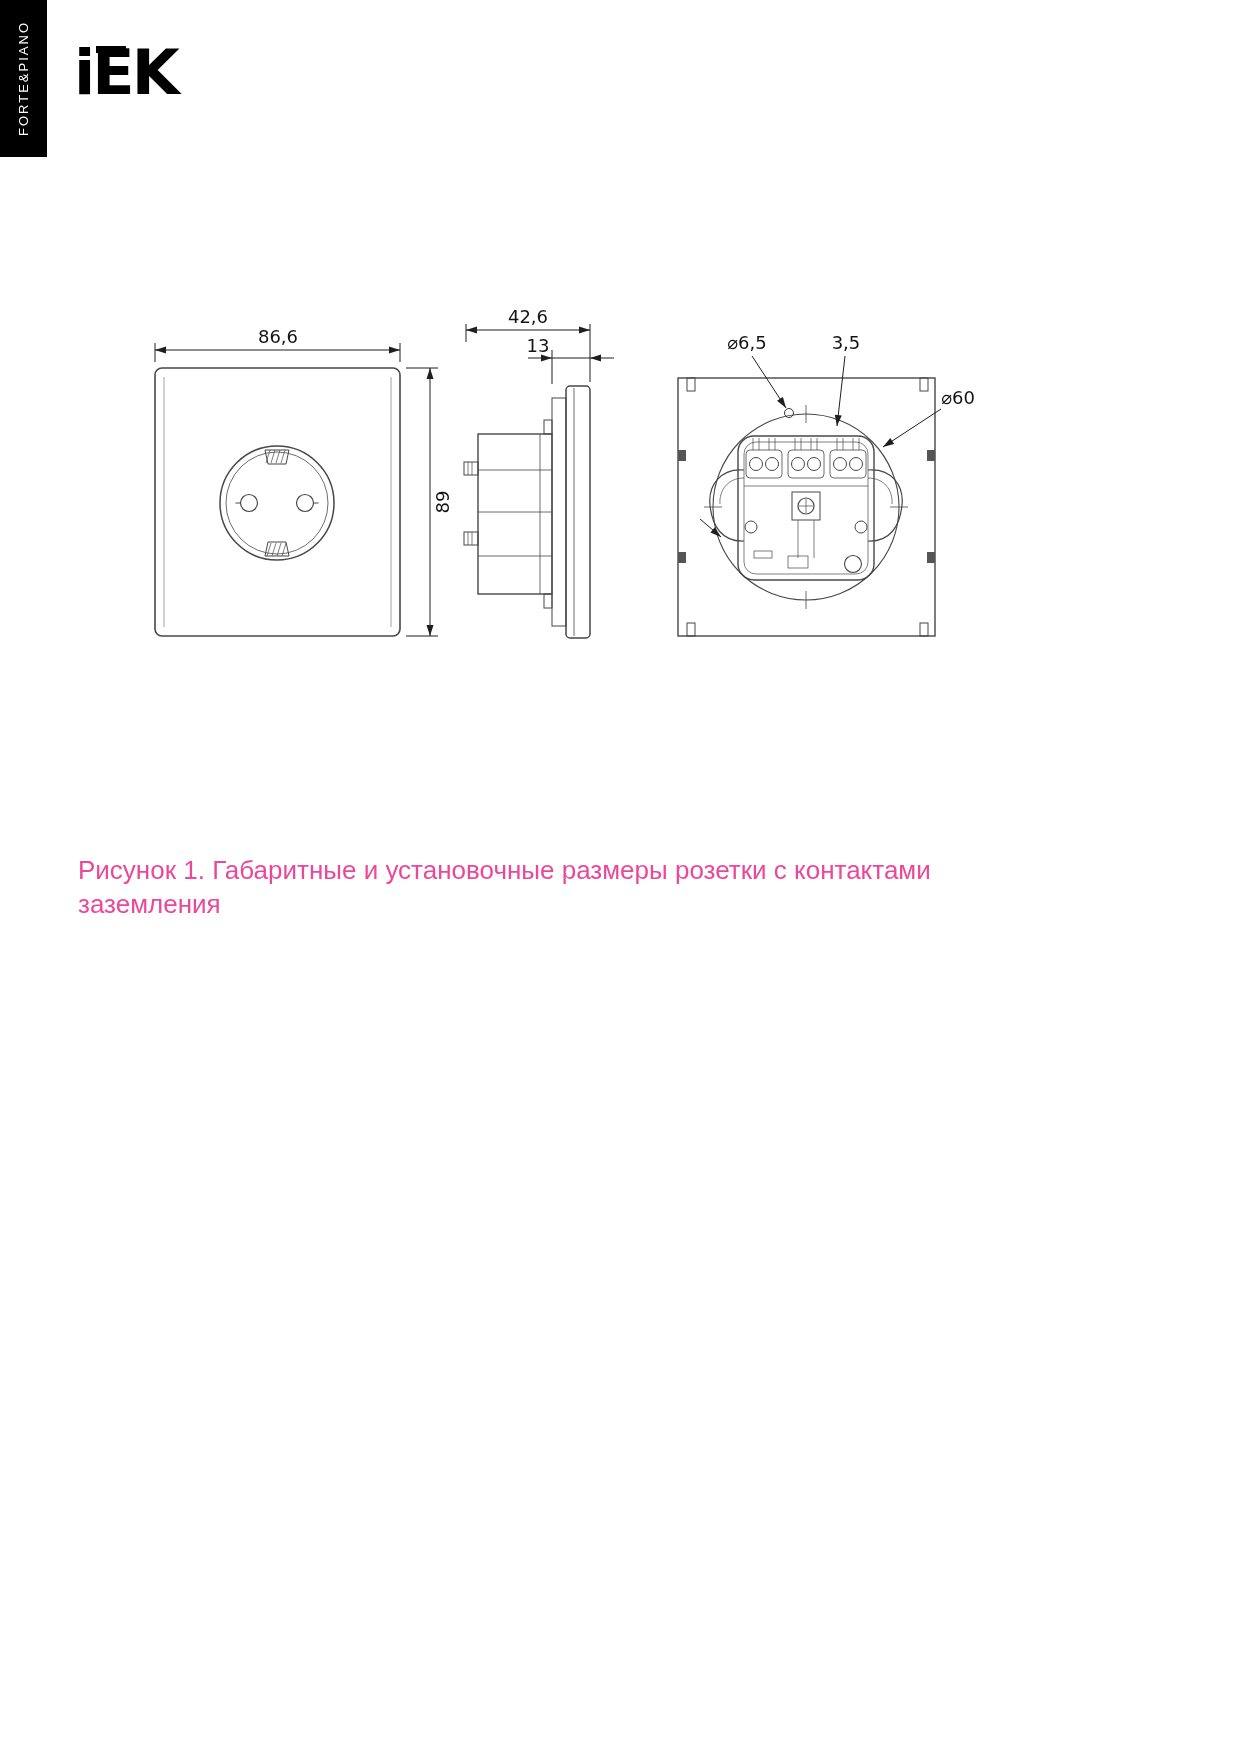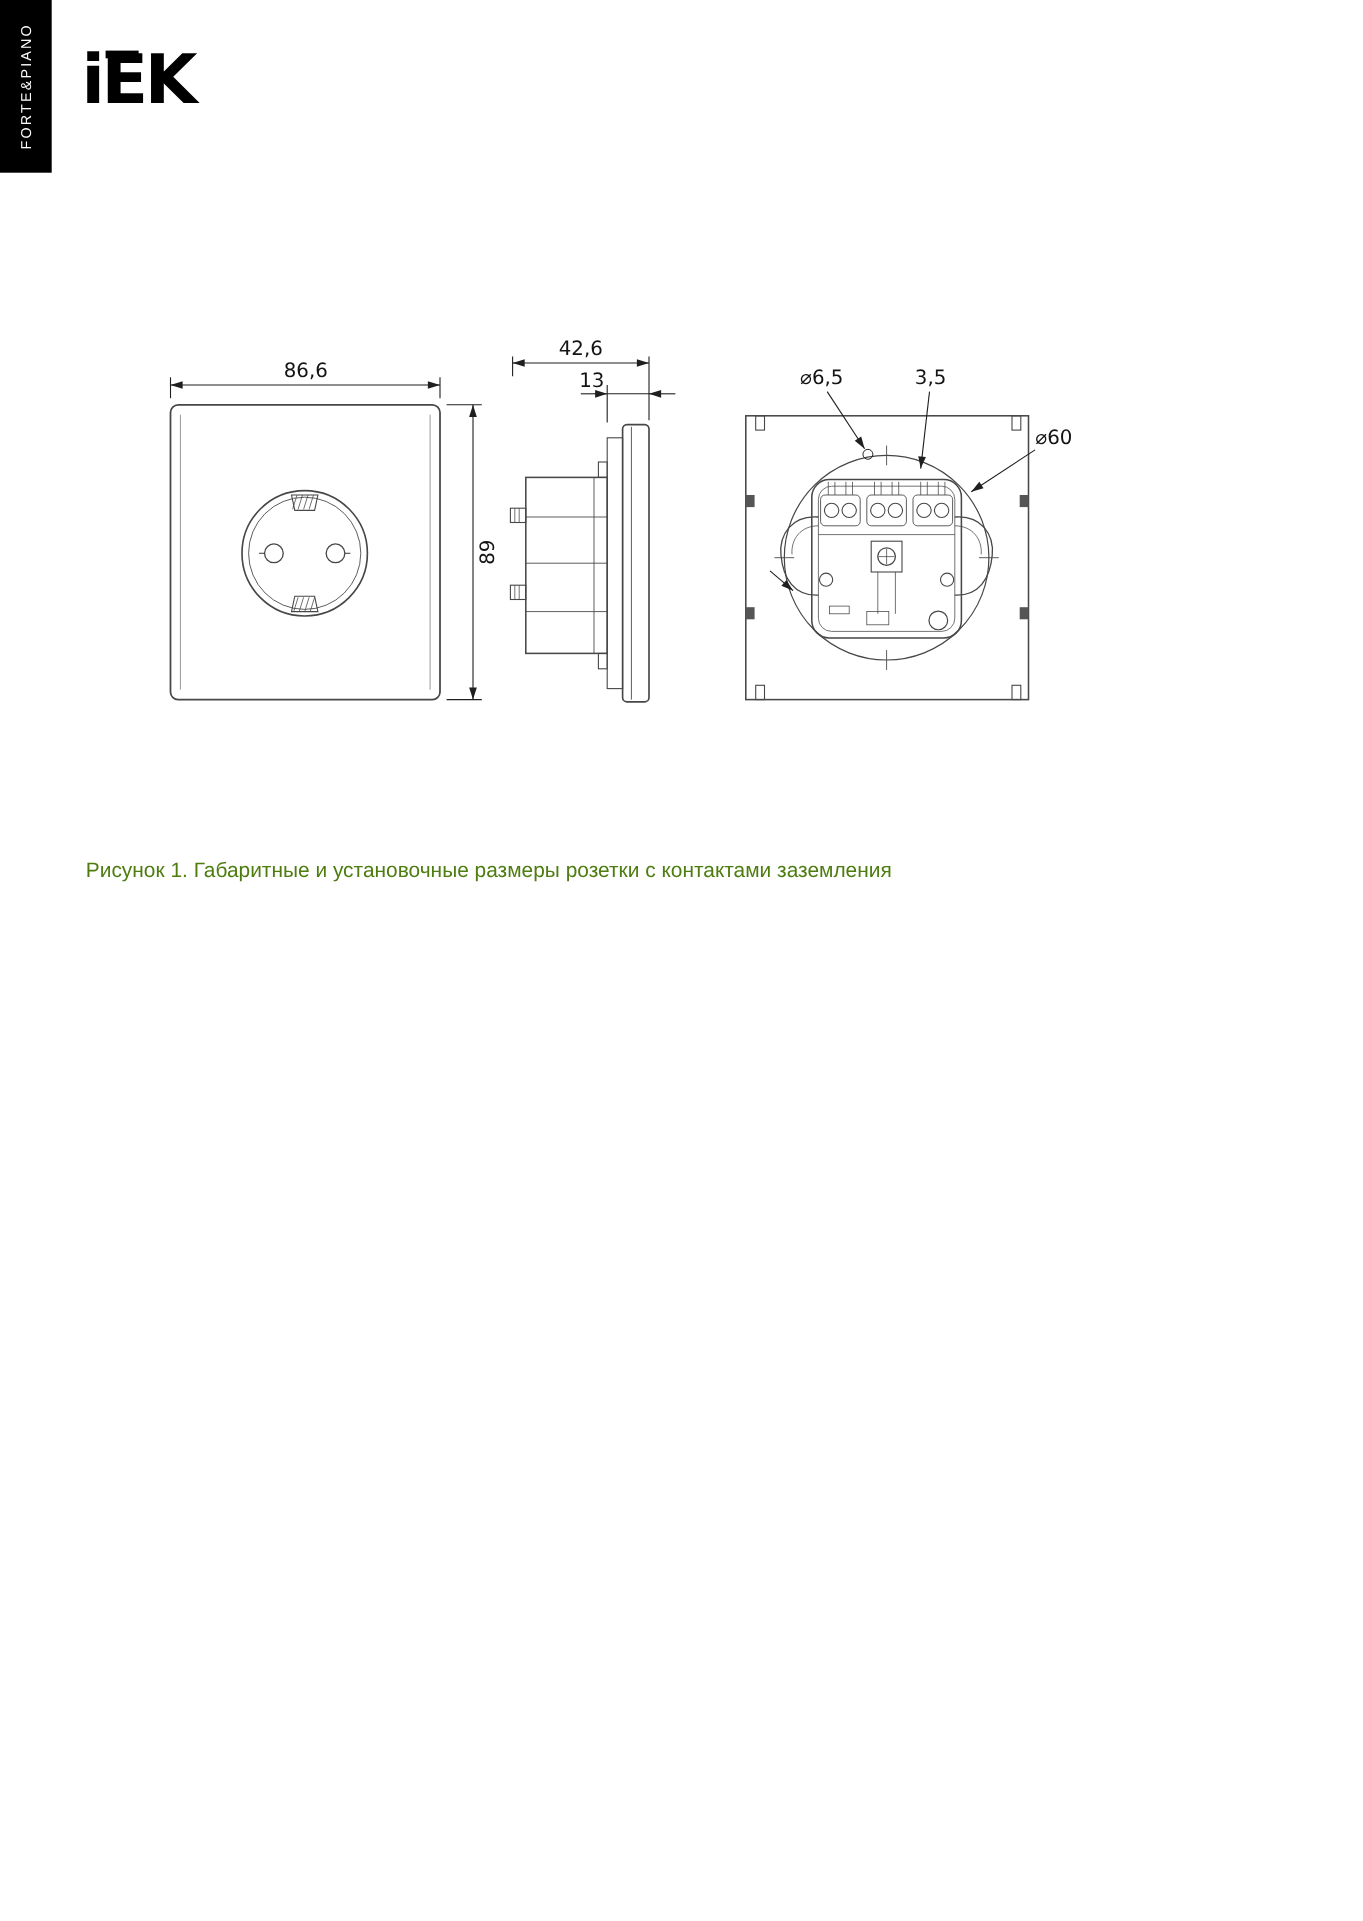--- a/index.html
+++ b/index.html
@@ -24,22 +24,22 @@
   .logo-e { position:relative; }
   .logo-bar {
     position:absolute; top:4px; left:4px; width:30px; height:7px; background:#000;
   }
   .figure-svg { position:absolute; left:0; top:0; }
   .figure-svg text {
     font-family:"DejaVu Sans", "Liberation Sans", sans-serif;
     font-size:18px; fill:#141414; stroke:none;
   }
   .caption {
-    position:absolute; left:78px; top:761px; width:900px;
-    font-size:19px; color:#4d7c0f; line-height:1.3;
+    position:absolute; left:78px; top:828px; width:900px;
+    font-size:26px; color:#ec4899; line-height:1.3;
     font-family:"Liberation Sans", sans-serif;
   }
 </style>
 </head>
 <body>
 
 <div class="page">
 
   <div class="series-tab">
     <span class="series-label">FORTE&amp;PIANO</span>

